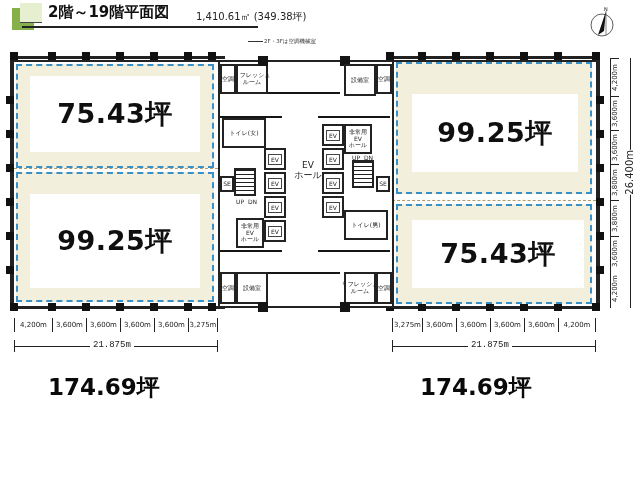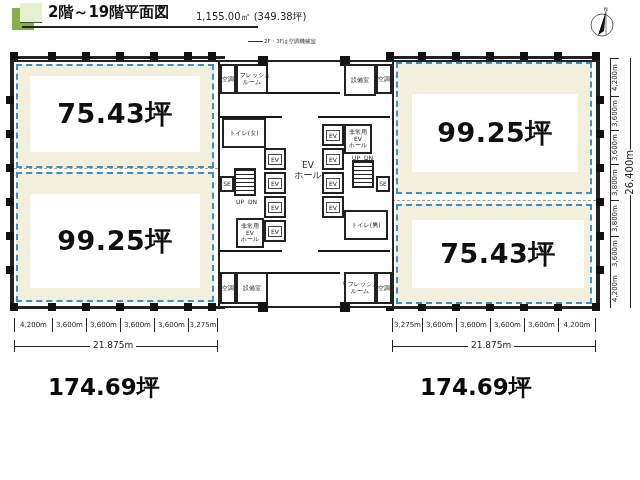--- a/index.html
+++ b/index.html
@@ -36,33 +36,33 @@
   .stair { border: 2px solid #222; background: repeating-linear-gradient(0deg, #fff 0px, #fff 3px, #222 3px, #222 4px); }
   .wallblk { background: #151515; }
   .txt-sm { font-size: 6px; color: #222; white-space: nowrap; }
   .txt-ev { font-size: 9px; color: #222; text-align: center; line-height: 1.15; }
 
   
   .dim-row { display: flex; height: 14px; }
   .dim-cell { border-left: 1px solid #222; font-size: 7px; color: #222; display: flex; align-items: center; justify-content: center; position: relative; }
   .dim-cell:last-child { border-right: 1px solid #222; }
   .dim-arrow { height: 1px; background: #222; }
-  .dim-total { font-size: 9px; color: #222; background: #fff; padding: 0 3px; }
+  .dim-total { font-size: 9px; color: #222; background: #fff; padding: 0 3px; font-family: Liberation Mono, monospace; }
   .vdim { font-size: 7px; color: #222; writing-mode: vertical-rl; transform: rotate(180deg); display: flex; align-items: center; justify-content: center; }
   .vdim-total { font-size: 10px; color: #222; writing-mode: vertical-rl; transform: rotate(180deg); background: #fff; }
 
   .total { font-size: 23px; font-weight: bold; color: #0a0a0a; }
 </style>
 </head>
 <body>
 
 <div class="abs hdr-sq-dark"></div>
 <div class="abs hdr-sq-light"></div>
 <div class="abs hdr-title">2階～19階平面図</div>
-<div class="abs hdr-area">1,155.00㎡ (349.38坪)</div>
+<div class="abs hdr-area">1,410.61㎡ (349.38坪)</div>
 <div class="abs hdr-line"></div>
 <div class="abs note-leader"></div>
 <div class="abs note">2F・3Fは空調機械室</div>
 
 <div class="abs compass">
   <svg width="26" height="34" viewBox="0 0 26 34">
     <circle cx="13" cy="20" r="11" fill="none" stroke="#333" stroke-width="0.8"></circle>
     <polygon points="17,6 9,30 15,26" fill="#111"></polygon>
     <line x1="17" y1="6" x2="17" y2="30" stroke="#333" stroke-width="0.6"></line>
     <text x="15" y="6" font-size="5" fill="#111" font-family="DejaVu Sans, sans-serif">N</text>

